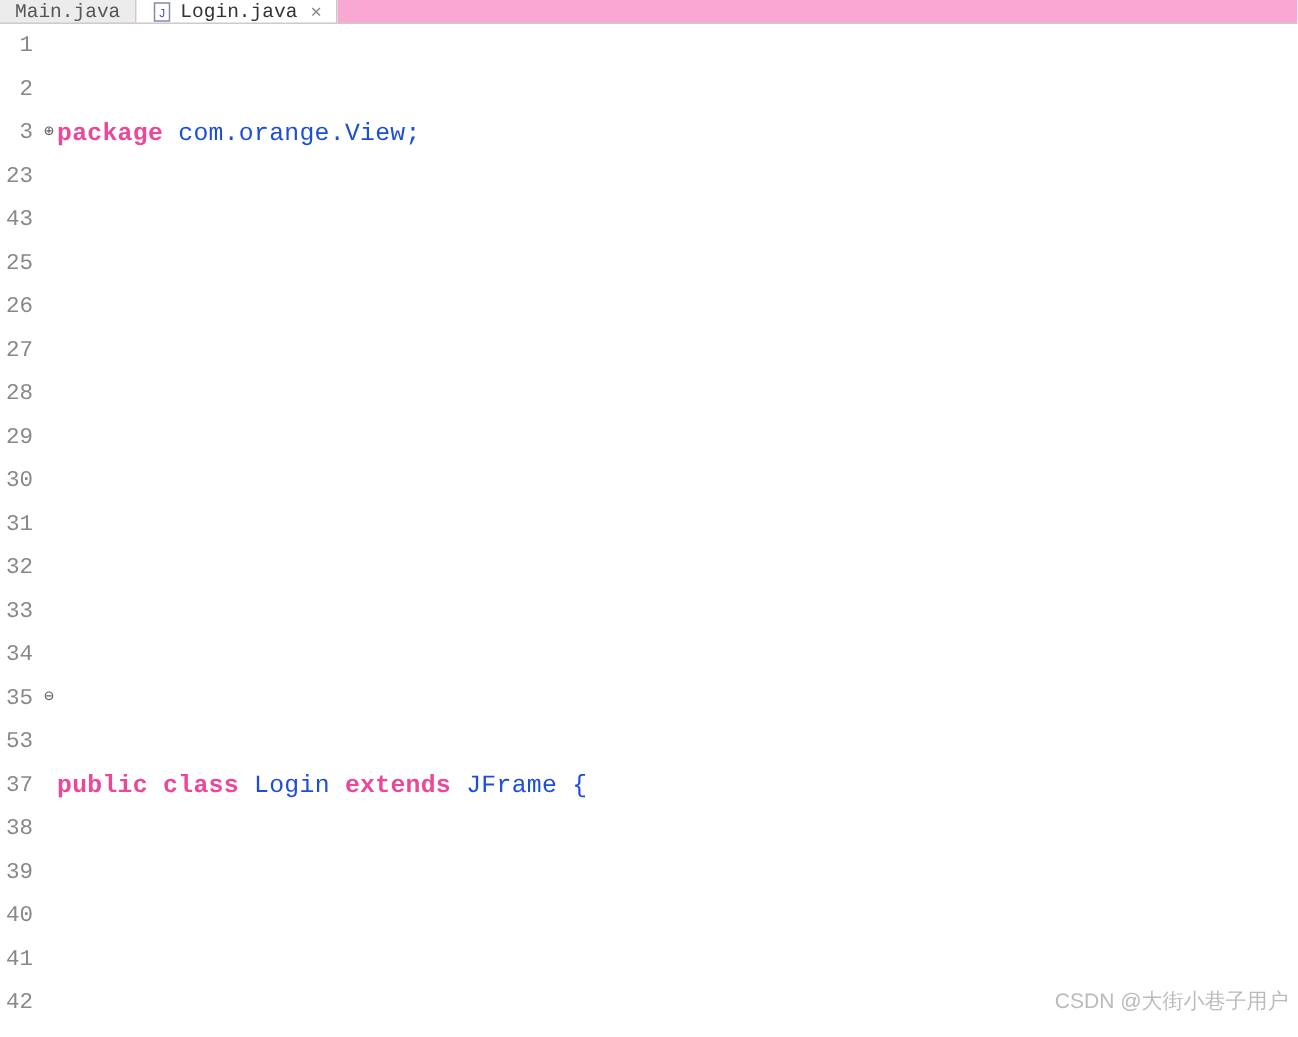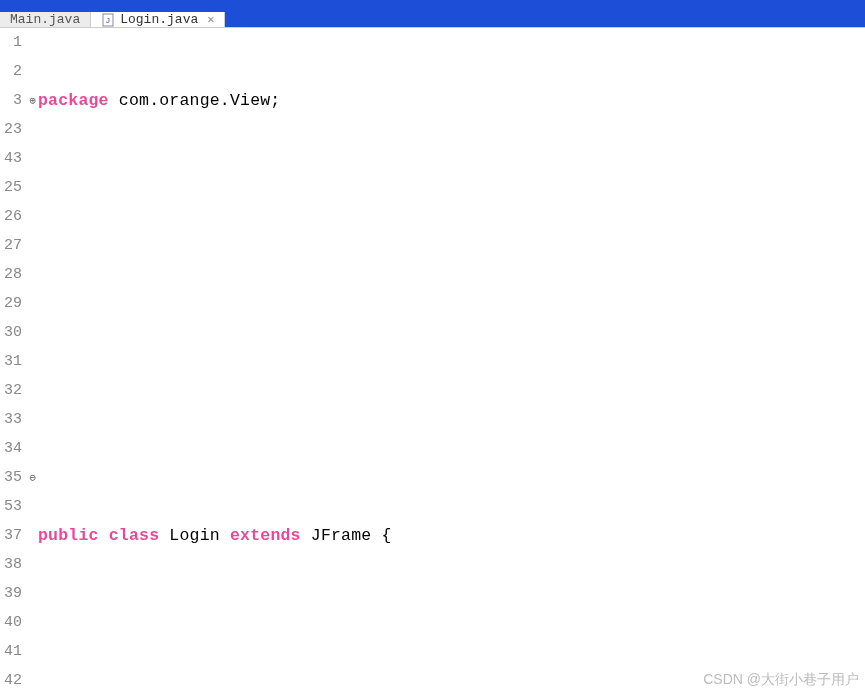--- a/index.html
+++ b/index.html
@@ -6,24 +6,24 @@
     body {
       font-family: Consolas, Monaco, "Courier New", monospace;
       font-size: 16px;
       background: #fff;
       overflow: hidden;
       width: 865px;
       height: 691px;
     }
     .tabs {
       display: flex;
-      background: #1d4ed8;
+      background: #f9a8d4;
       border-bottom: 1px solid #ccc;
-      height: 28px;
-      align-items: flex-end;
+      height: 16px;
+      align-items: flex-start;
     }
     .tab {
       display: flex;
       align-items: center;
       padding: 0 10px;
       border-right: 1px solid #ccc;
       background: #ececec;
       color: #555;
       font-size: 13px;
       cursor: pointer;
@@ -79,21 +79,21 @@
       white-space: pre;
       font-size: 16.5px;
       letter-spacing: 0.2px;
       padding-left: 6px;
     }
     .code-line {
       height: 29px;
       padding-left: 2px;
     }
     .kw { color: #ec4899; font-weight: bold; }
-    .plain { color: #000000; }
+    .plain { color: #1d4ed8; }
     .collapsed-box {
       border: 1px solid #999;
       font-size: 13px;
       padding: 0 2px;
       display: inline-block;
       line-height: 14px;
       vertical-align: middle;
     }
     .watermark {
       position: absolute;

